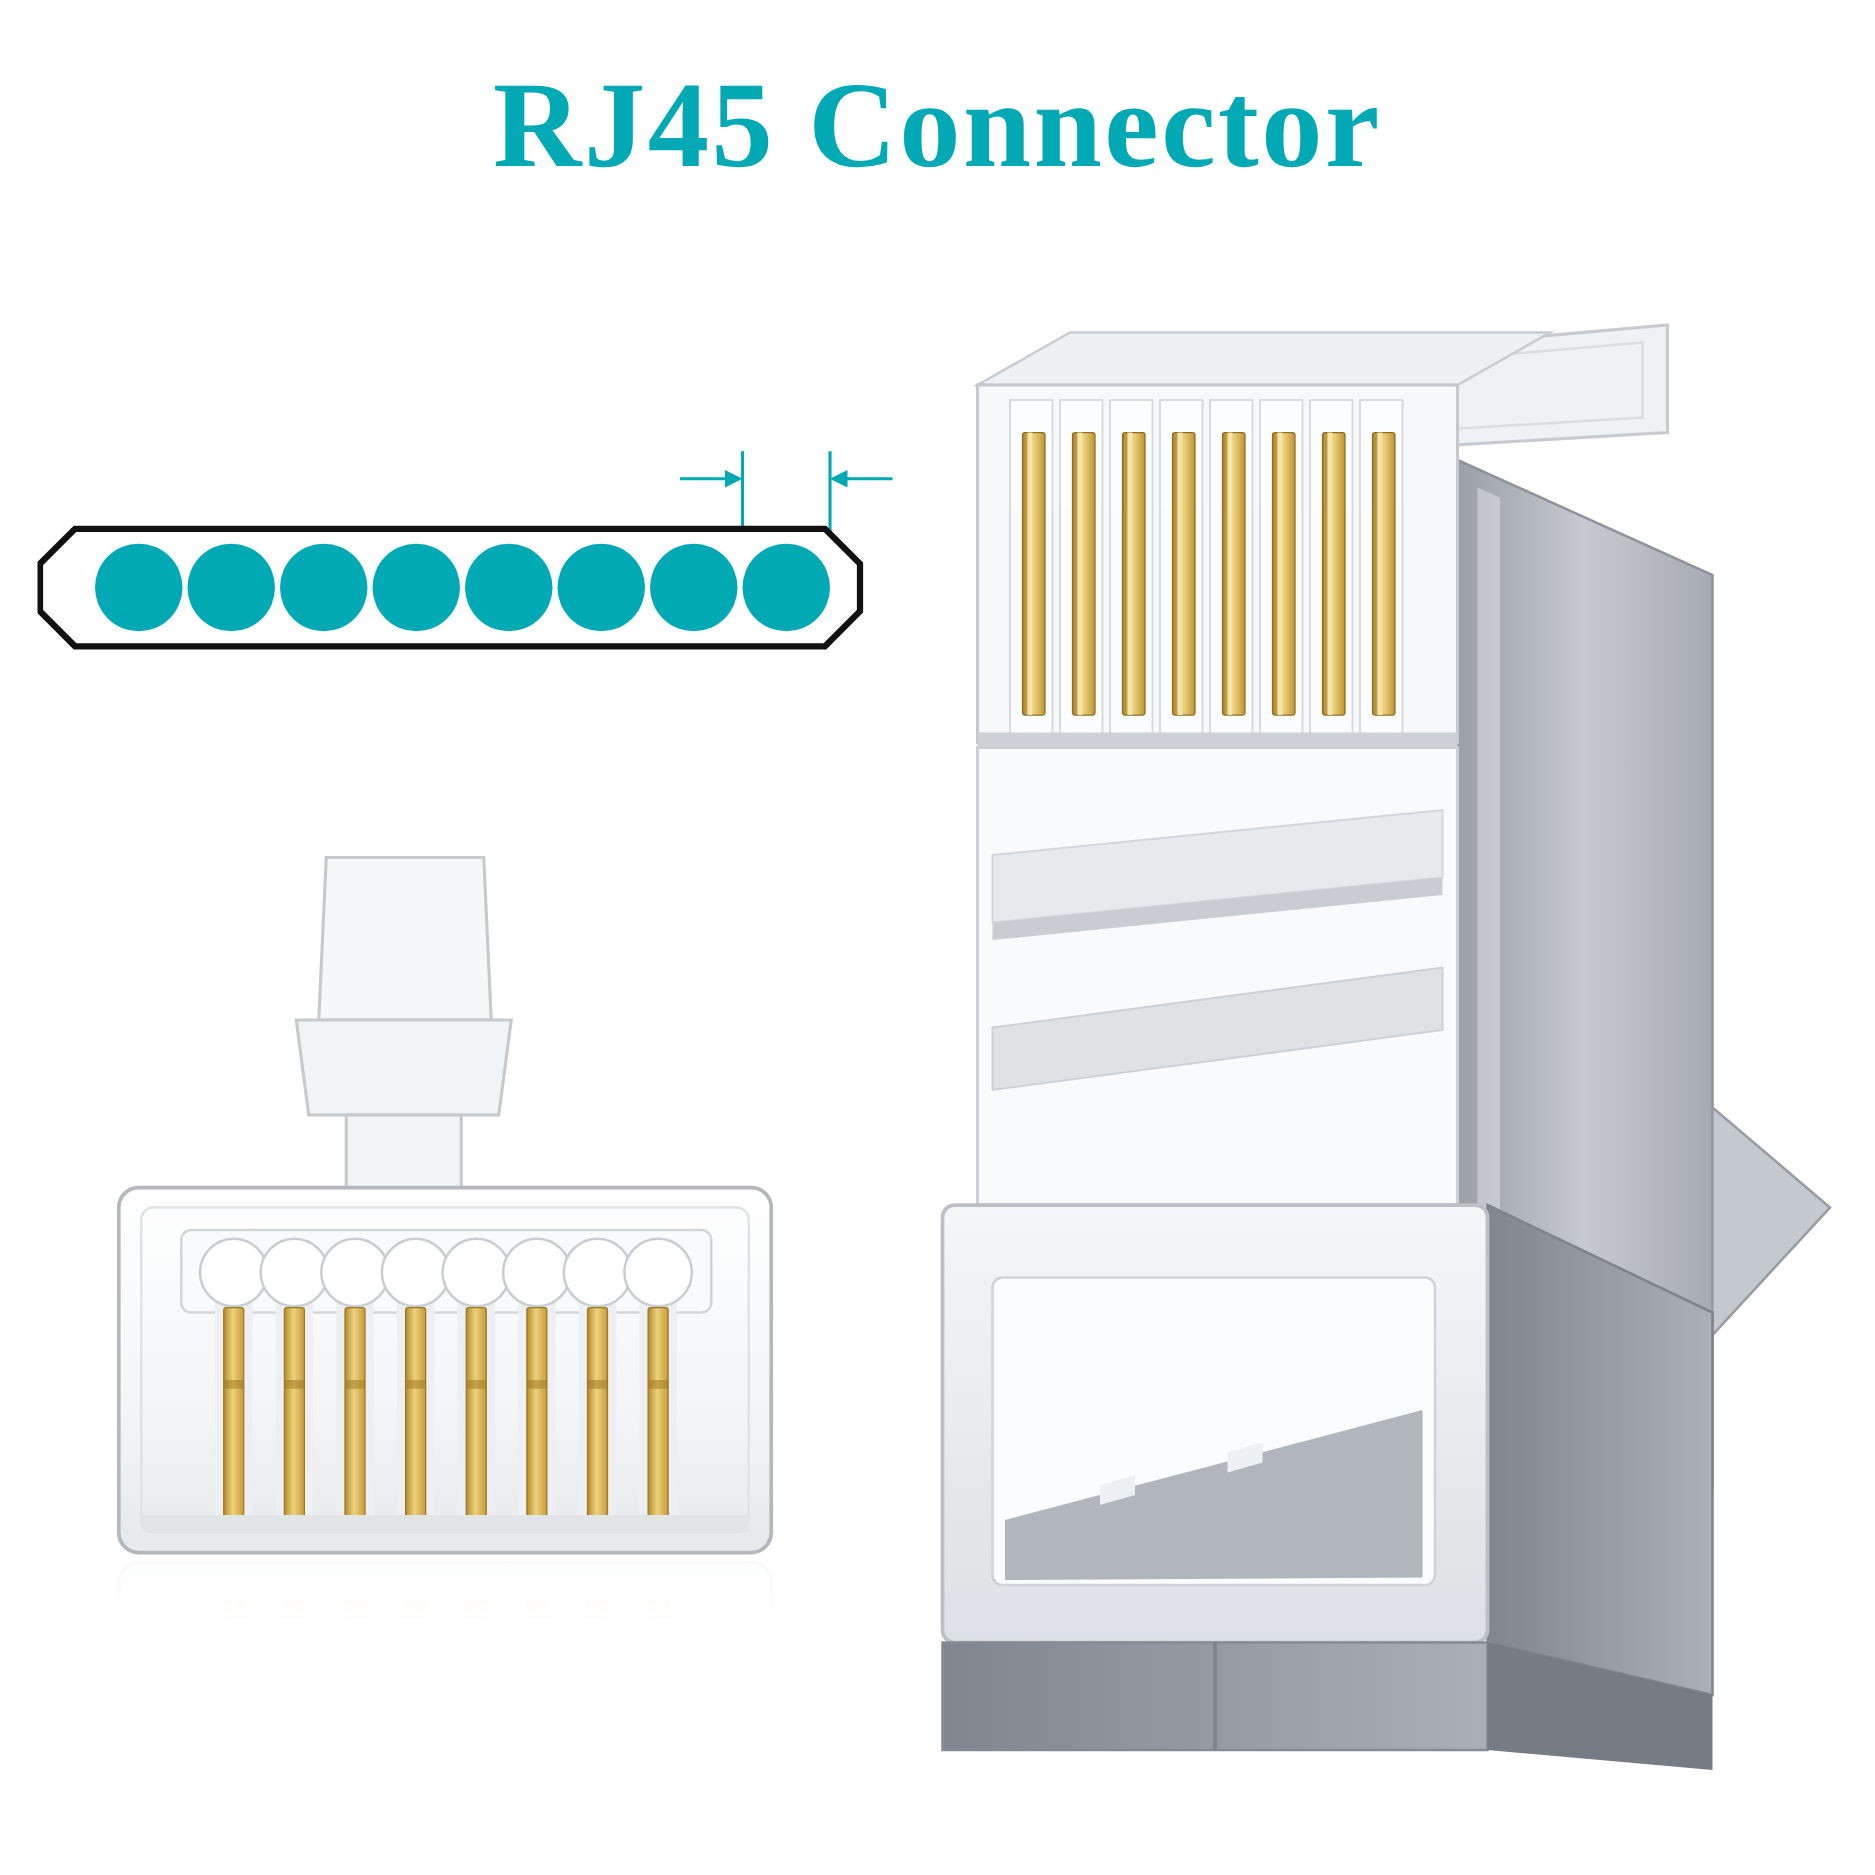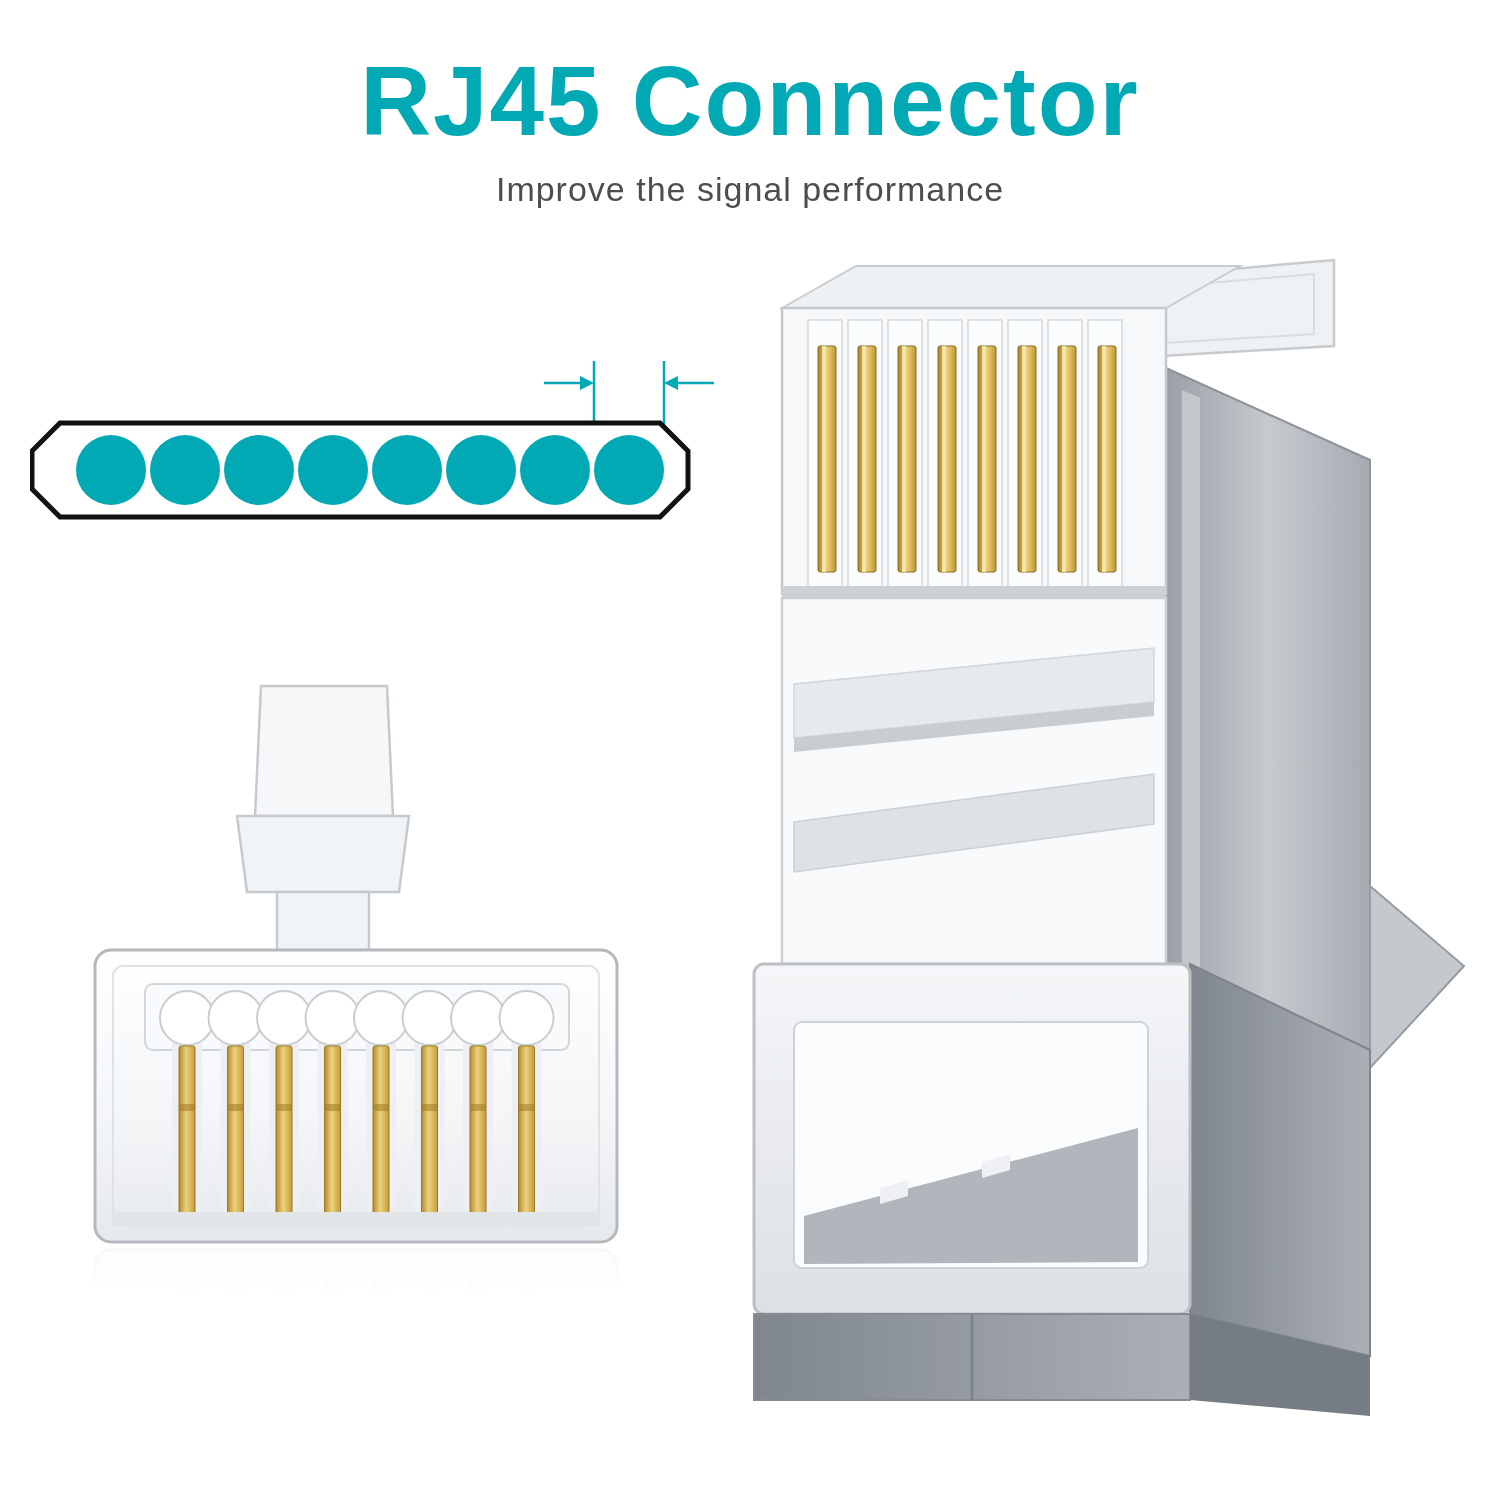--- a/index.html
+++ b/index.html
@@ -1,18 +1,18 @@
 <!DOCTYPE html>
 <html style="--accent-teal: #00A9B4; --value-red: #FF1B1B; --subtitle-gray: #4D4D4D; --outline-black: #111111; --gold: #D9AE45; --metal-gray: #A9AEB4;"><head>
 <meta charset="utf-8">
 <style>
   html,body{margin:0;padding:0;background:#ffffff;}
   .canvas{
     position:relative;width:1500px;height:1500px;background:#ffffff;overflow:hidden;
-    font-family:Liberation Sans, sans-serif;
+    font-family:Liberation Serif, serif;
     border-radius:15px;
   }
   
   .hero{position:absolute;top:52px;left:0;width:1500px;text-align:center;}
   .hero h1{
     margin:0;font-size:98px;line-height:1;font-weight:bold;
     color:var(--accent-teal);letter-spacing:2px;
   }
   .hero p{
     margin:20px 0 0;font-size:34px;color:var(--subtitle-gray);letter-spacing:1px;
@@ -32,21 +32,20 @@
   .front-svg{position:absolute;left:85px;top:668px;}
   .angled-svg{position:absolute;left:730px;top:250px;}
 </style>
 </head>
 <body>
 
 <div class="canvas">
 
   <header class="hero">
     <h1>RJ45 Connector</h1>
-    <p>Improve the signal performance</p>
   </header>
 
 
   <svg class="hole-svg" viewBox="0 0 700 190" width="700" height="190">
     <g>
       <line class="dim" x1="564" y1="16" x2="564" y2="100"></line>
       <line class="dim" x1="634" y1="16" x2="634" y2="100"></line>
       <line class="dim" x1="514" y1="38" x2="552" y2="38"></line>
       <polygon class="dim-head" points="564,38 550,31 550,45"></polygon>
       <line class="dim" x1="646" y1="38" x2="684" y2="38"></line>

